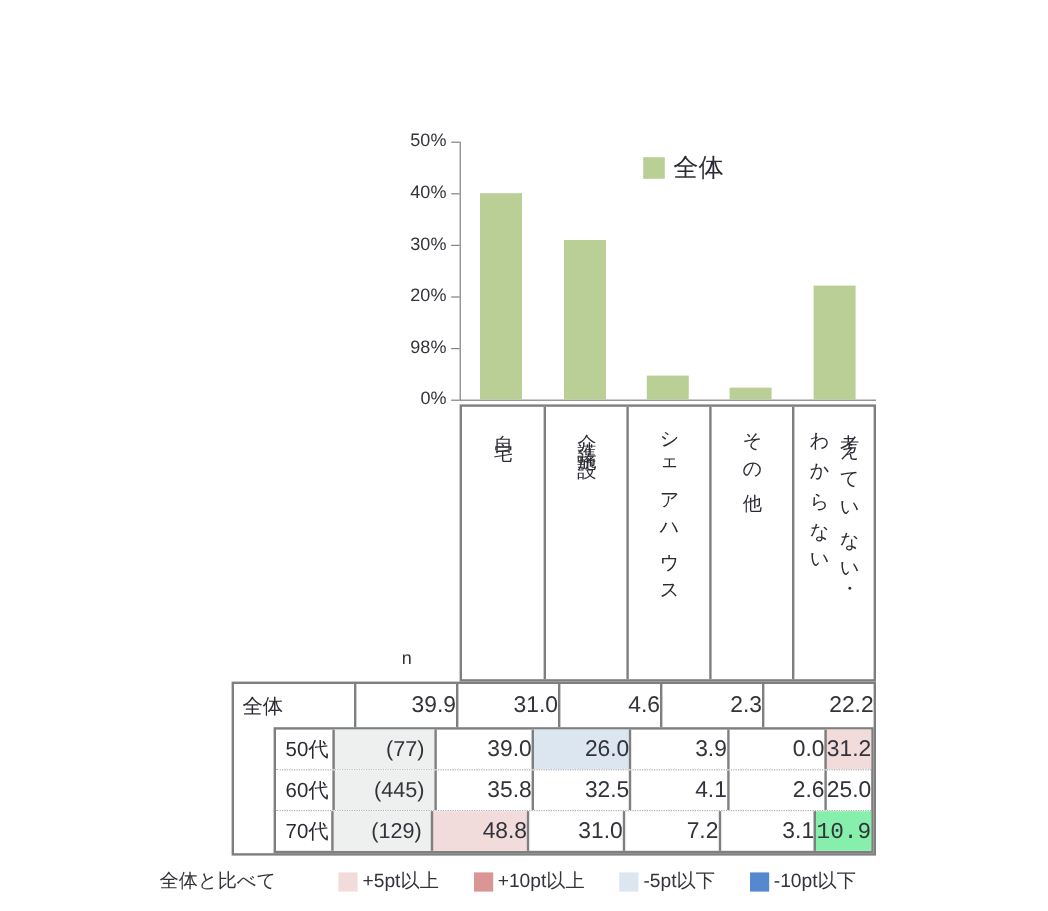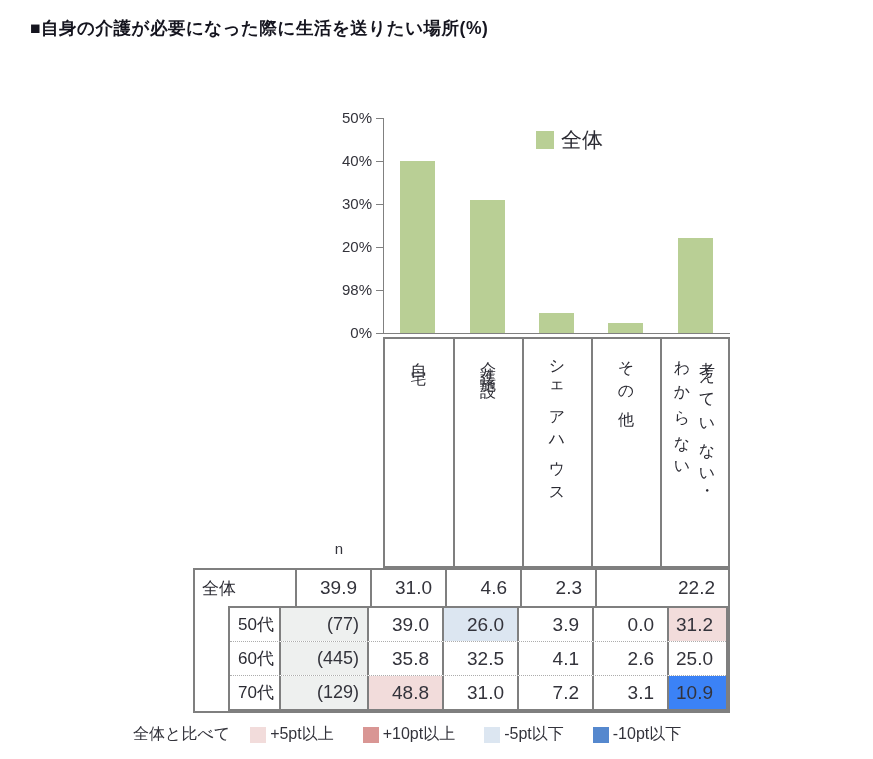--- a/index.html
+++ b/index.html
@@ -31,42 +31,41 @@
 
   .n-label { position:absolute; left:295px; top:540px; width:88px; text-align:center; font-size:15px; color:#33333b; }
 
   
   .tbl { position:absolute; left:193px; top:568px; width:537px; height:145px; border:2px solid #7f7f7f; }
   .trow { display:flex; height:36px; }
   .cell { display:flex; align-items:center; }
   .lcell { width:100px; padding-left:7px; font-size:17px; color:#2b2b33; }
   .ncell { width:88px; background:#eef0ef; border-left:2px solid #7f7f7f;
            justify-content:flex-end; padding-right:8px; font-size:18px; color:#33333b; }
-  .vcell { width:75px; border-left:2px solid #7f7f7f; justify-content:flex-end;
-           padding-right:13px; font-size:19px; color:#33333b; }
+  .vcell { width:85px; border-left:2px solid #7f7f7f; justify-content:flex-end;
+           font-size:19px; color:#33333b; }
   .vcell:last-child { flex:1; }
   .age-box { position:absolute; left:33px; top:36px; right:0; bottom:0;
              border:2px solid #7f7f7f; display:flex; flex-direction:column; }
   .age-box .trow { flex:1; height:auto; }
   .age-box .trow + .trow { border-top:1px dotted #adadad; }
   .age-box .lcell { width:49px; padding-left:8px; }
 
   
   .diff-legend { position:absolute; left:133px; top:724px; display:flex; align-items:center; }
-  .diff-legend .prefix { font-size:16px; color:#33333b; margin-right:20px; }
+  .diff-legend .prefix { font-size:16px; color:#33333b; margin-right:52px; }
   .dl-item { display:flex; align-items:center; gap:4px; margin-right:29px; }
   .dl-item .sw { width:16px; height:16px; }
   .dl-item .tx { font-size:16px; color:#33333b; }
 </style>
 </head>
 <body>
 
 <div class="canvas">
 
-  <div class="title">■自身の介護が必要になった際に生活を送りたい場所(%)</div>
 
   <div class="y-axis-layer">
       <div class="ylab" style="top: 109px;">50%</div>
       <div class="ytick" style="top: 118px;"></div>
       <div class="ylab" style="top: 152px;">40%</div>
       <div class="ytick" style="top: 161px;"></div>
       <div class="ylab" style="top: 195px;">30%</div>
       <div class="ytick" style="top: 204px;"></div>
       <div class="ylab" style="top: 238px;">20%</div>
       <div class="ytick" style="top: 247px;"></div>
@@ -140,21 +139,21 @@
           <div class="cell vcell">2.6</div>
           <div class="cell vcell">25.0</div>
         </div>
         <div class="trow">
           <div class="cell lcell">70代</div>
           <div class="cell ncell">(129)</div>
           <div class="cell vcell" style="background: rgb(242, 220, 219);">48.8</div>
           <div class="cell vcell">31.0</div>
           <div class="cell vcell">7.2</div>
           <div class="cell vcell">3.1</div>
-          <div class="cell vcell" style="background: #3b82f6;">10.9</div>
+          <div class="cell vcell" style="background: #86efac; font-family: Liberation Mono, monospace;">10.9</div>
         </div>
       </div>
   </div>
 
   <div class="diff-legend">
     <span class="prefix">全体と比べて</span>
   <div class="dl-item">
         <div class="sw" style="background: rgb(242, 220, 219);"></div>
         <div class="tx">+5pt以上</div>
       </div>

